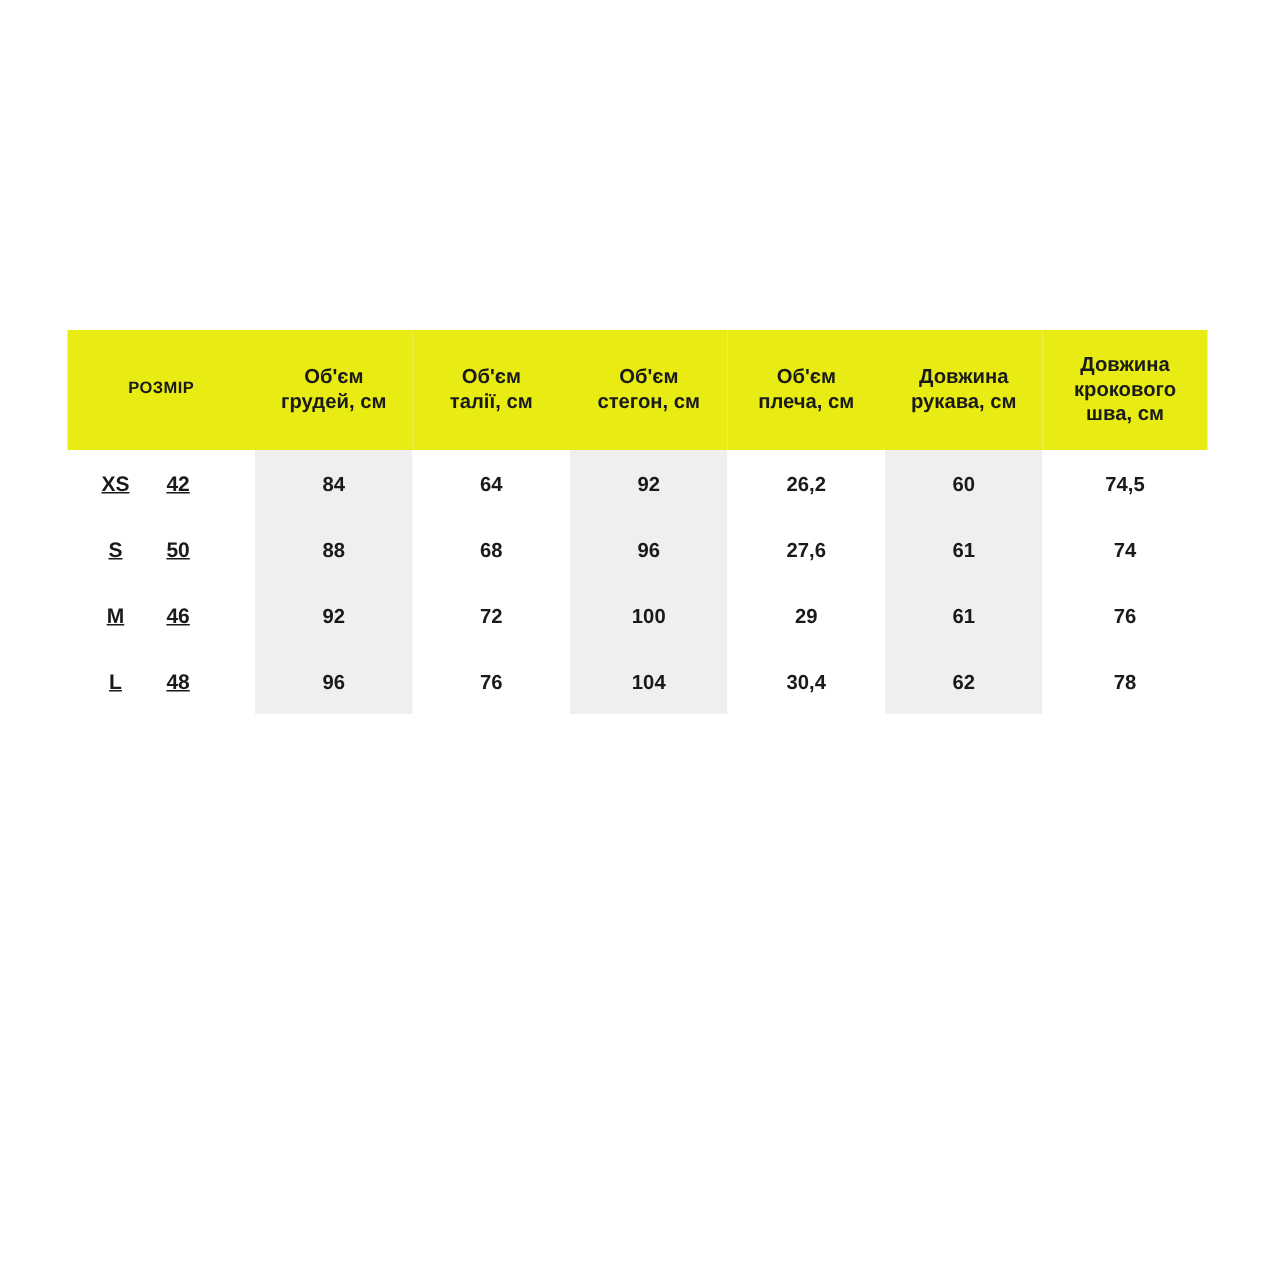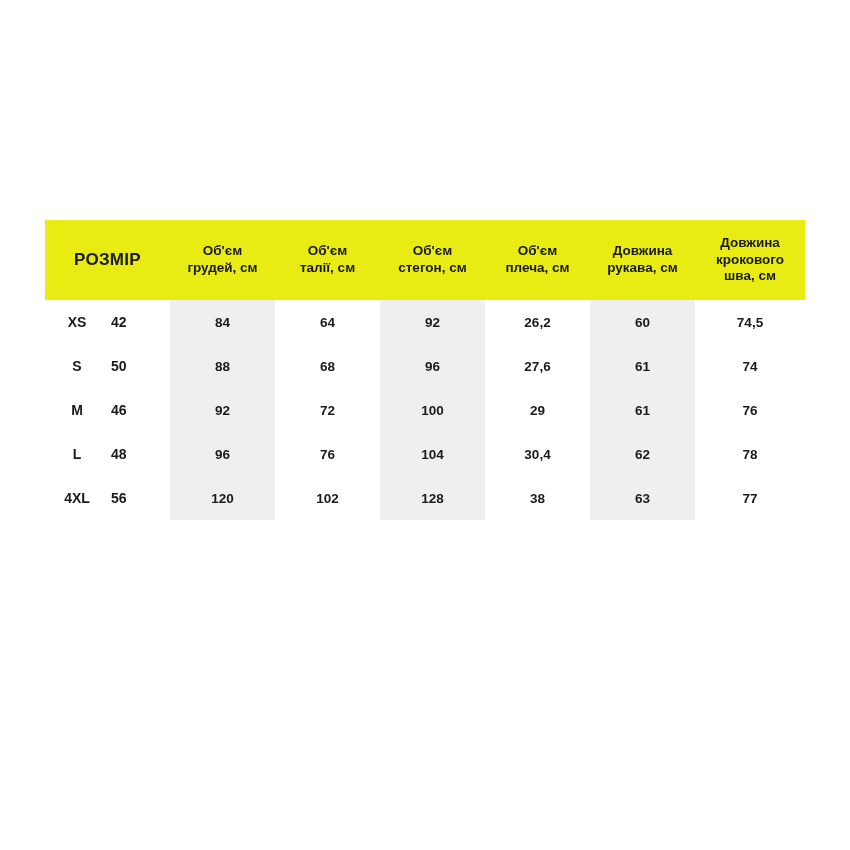--- a/index.html
+++ b/index.html
@@ -43,21 +43,21 @@
     background: #e9ec12;
   }
   thead th {
     height: 72px;
     padding: 4px 6px;
     line-height: 1.25;
     vertical-align: middle;
     font-size: 13px;
   }
   thead th.col-size {
-    font-size: 17px;
+    font-size: 11px;
     letter-spacing: 0.3px;
   }
 
   
   tbody tr {
     height: 44px;
   }
   tbody td {
     vertical-align: middle;
     padding: 0;
@@ -74,20 +74,21 @@
   }
 
   
   tbody tr + tr td {
     border-top: 1px solid #d8d8d8;
   }
 
   
   td.col-size {
     background: #ffffff;
+    text-decoration: underline;
   }
   .size-cell {
     display: flex;
     align-items: center;
     justify-content: center;
     gap: 0;
     height: 44px;
   }
   .size-letter {
     width: 52%;
@@ -216,30 +217,16 @@
         <td class="plain">76</td>
         <td class="shaded">104</td>
         <td class="plain">30,4</td>
         <td class="shaded">62</td>
         <td class="plain">78</td>
       </tr>
 
 
 
 
-      <tr>
-        <td class="col-size">
-          <div class="size-cell">
-            <span class="size-letter">4XL</span>
-            <span class="size-num">56</span>
-          </div>
-        </td>
-        <td class="shaded">120</td>
-        <td class="plain">102</td>
-        <td class="shaded">128</td>
-        <td class="plain">38</td>
-        <td class="shaded">63</td>
-        <td class="plain">77</td>
-      </tr>
 
     </tbody>
   </table>
 </div>
 
 </body></html>

